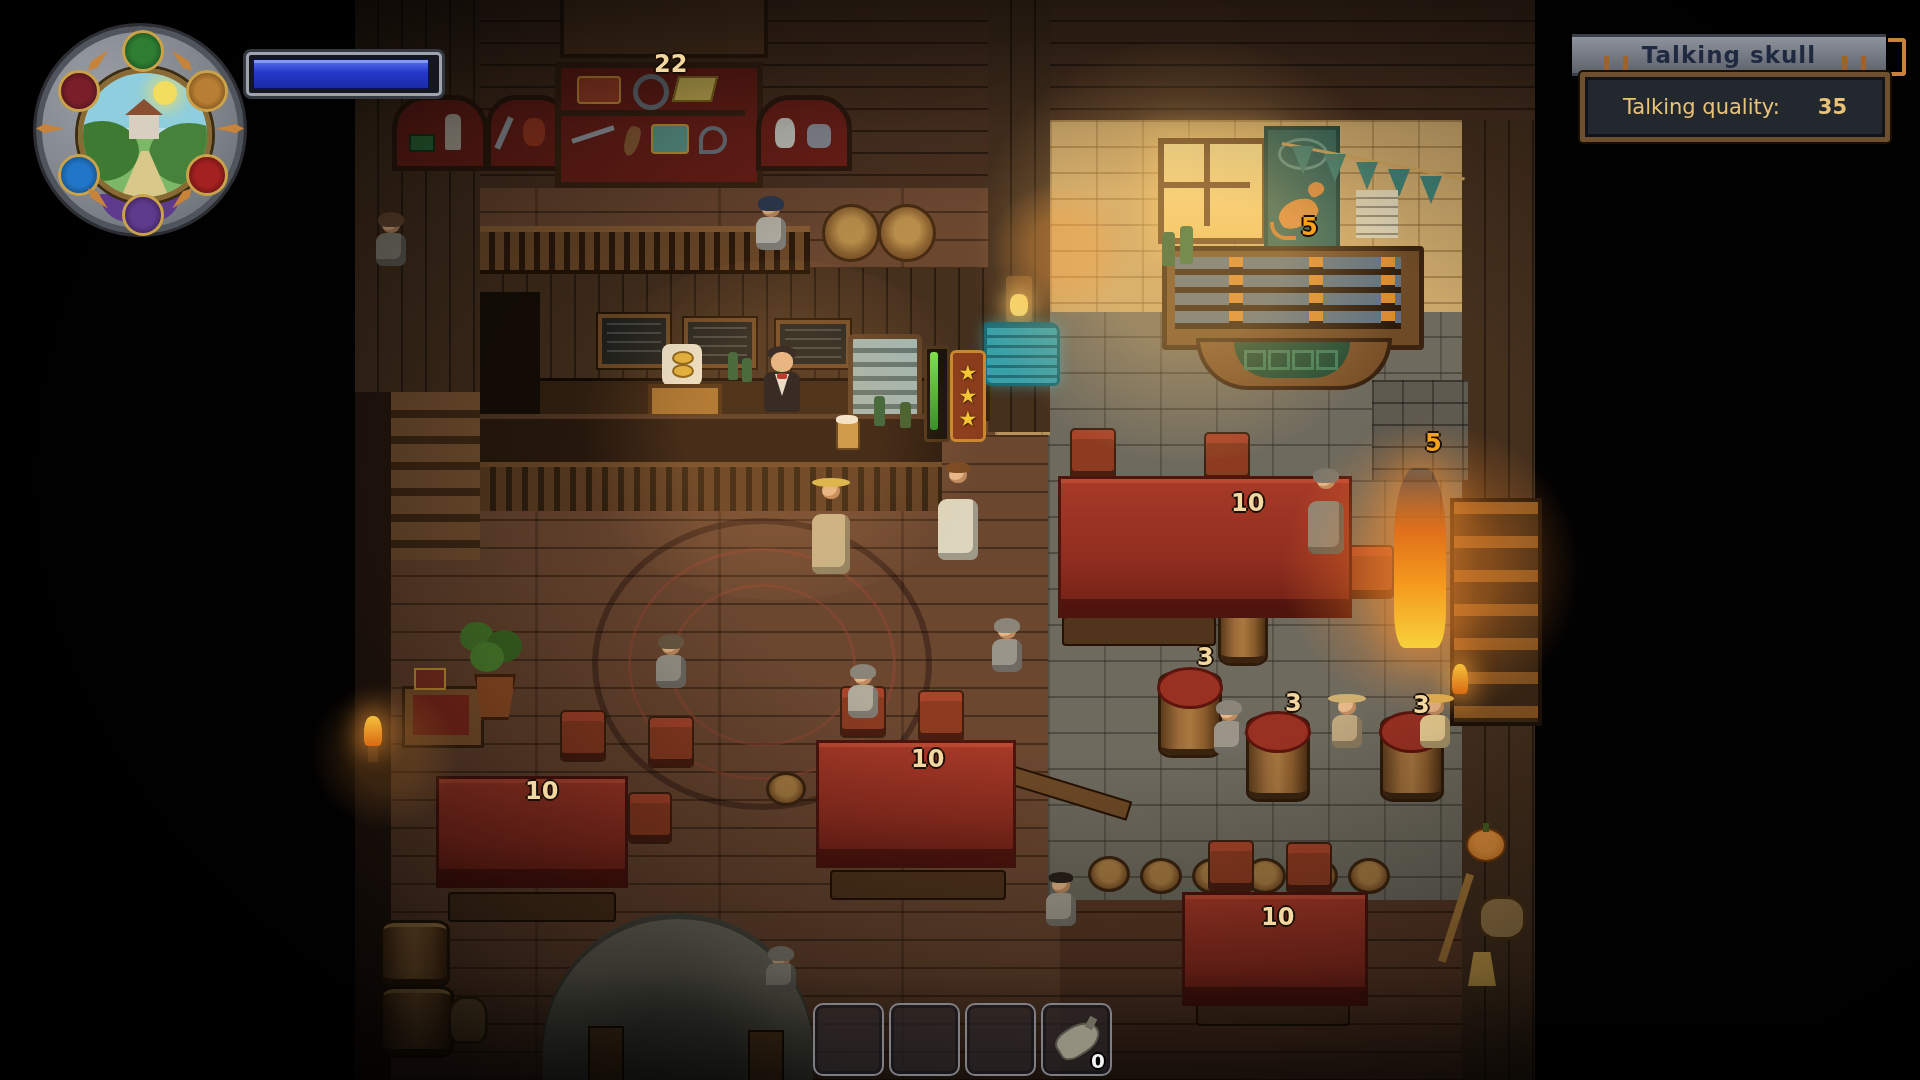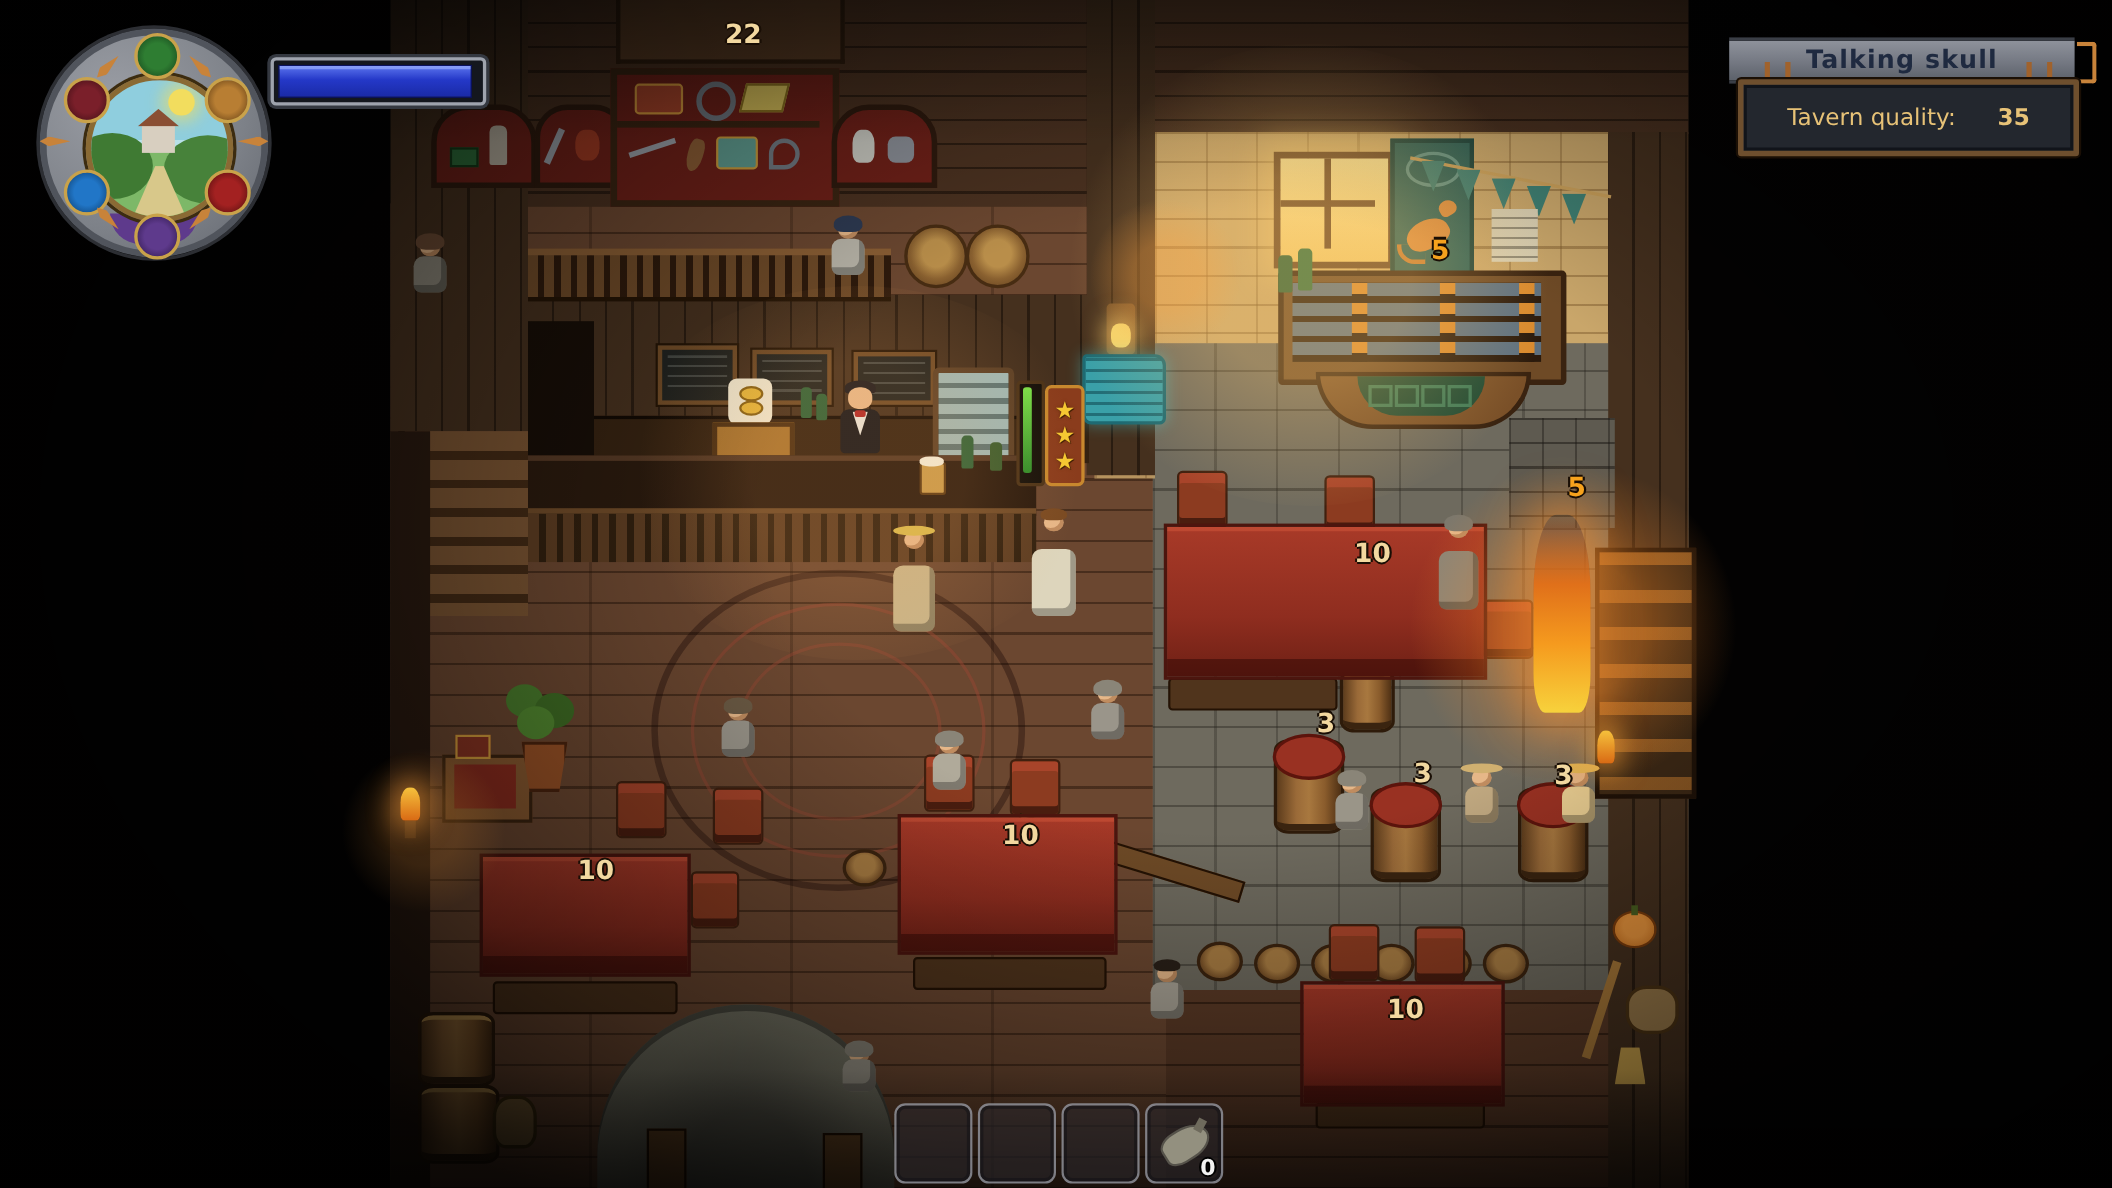--- a/index.html
+++ b/index.html
@@ -342,21 +342,21 @@
       <span class="hat"></span>
     </div>
 
   <div class="glow" style="left:960px;top:40px;width:460px;height:420px;background:radial-gradient(circle,rgba(255,200,110,.32) 0 30%,rgba(255,200,110,0) 70%);"></div>
   <div class="glow" style="left:1280px;top:420px;width:300px;height:300px;background:radial-gradient(circle,rgba(255,140,40,.34) 0 30%,rgba(255,140,40,0) 70%);"></div>
   <div class="glow" style="left:310px;top:680px;width:150px;height:150px;background:radial-gradient(circle,rgba(255,160,60,.3) 0 30%,rgba(255,160,60,0) 70%);"></div>
   <div class="glow" style="left:990px;top:180px;width:140px;height:140px;background:radial-gradient(circle,rgba(255,160,60,.3) 0 30%,rgba(255,160,60,0) 70%);"></div>
   <div class="glow" style="left:560px;top:260px;width:440px;height:340px;background:radial-gradient(circle,rgba(255,170,90,.14) 0 35%,rgba(255,170,90,0) 72%);"></div>
   <div class="vignette"></div>
 
-  <div class="qbadge" style="left:628px;top:16px;">
+  <div class="qbadge" style="left:654px;top:16px;flex-direction:column;">
     <span class="shield"></span>
     <span class="qval">22</span>
   </div>
   <div class="qbadge" style="left:494px;top:776px;">
     <span class="shield"></span>
     <span class="qval">10</span>
   </div>
   <div class="qbadge" style="left:880px;top:744px;">
     <span class="shield"></span>
     <span class="qval">10</span>
@@ -419,21 +419,21 @@
   <div class="abs" style="left:4px;top:4px;bottom:4px;width:174px;background:linear-gradient(#5b74ee,#2438c8 45%,#1a2aa6);border:1px solid #0a1260;box-shadow:inset 0 3px 0 rgba(170,190,255,.55);"></div>
 </div>
 
 <div class="abs hud" style="left:1572px;top:34px;width:314px;height:36px;background:linear-gradient(#8e929b,#747882 55%,#5c616a);border-top:3px solid #3a3e46;border-bottom:3px solid #3a3e46;display:flex;align-items:center;justify-content:center;">
   <span style="font-weight:bold;font-size:23px;color:#1f2a40;letter-spacing:1px;">Talking skull</span>
 </div>
 <div class="abs hud" style="left:1888px;top:38px;width:14px;height:30px;border:4px solid #c8833a;border-left:none;border-radius:0 4px 4px 0;"></div>
 <div class="abs hud" style="left:1604px;top:56px;width:14px;height:26px;border:5px solid #a0622c;border-top:none;border-radius:0 0 9px 9px;"></div>
 <div class="abs hud" style="left:1842px;top:56px;width:14px;height:26px;border:5px solid #a0622c;border-top:none;border-radius:0 0 9px 9px;"></div>
 <div class="abs hud" style="left:1580px;top:72px;width:300px;height:60px;background:#23272e;border:5px solid #6e4f2e;border-radius:3px;box-shadow:0 0 0 2px #1a0f05, inset 0 0 0 3px #11141a;display:flex;align-items:center;justify-content:center;gap:7px;">
-  <span style="font-size:21px;color:#e7c277;">Tavern quality:</span>
+  <span style="font-size:21px;color:#e7c277;">Talking quality:</span>
   <span class="shield" style="width:24px;height:27px;"></span>
   <span style="font-size:21px;font-weight:bold;color:#e7c277;">35</span>
 </div>
 
 <div class="slot" style="left:813px;top:1003px;"></div>
 <div class="slot" style="left:889px;top:1003px;"></div>
 <div class="slot" style="left:965px;top:1003px;"></div>
 <div class="slot" style="left:1041px;top:1003px;">
   <span class="abs" style="left:12px;top:20px;width:42px;height:26px;background:#93907f;border:2px solid #55524a;border-radius:45% 65% 60% 40%;transform:rotate(-32deg);"></span>
   <span class="abs" style="left:44px;top:12px;width:8px;height:12px;background:#6e6a5c;transform:rotate(28deg);"></span>

